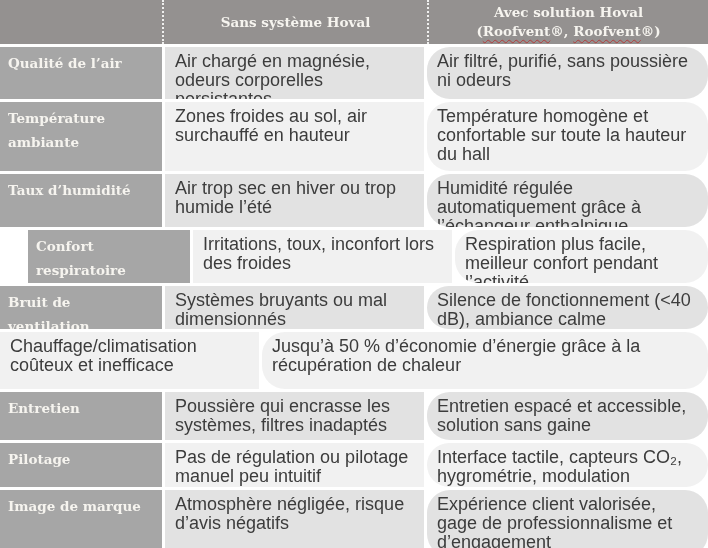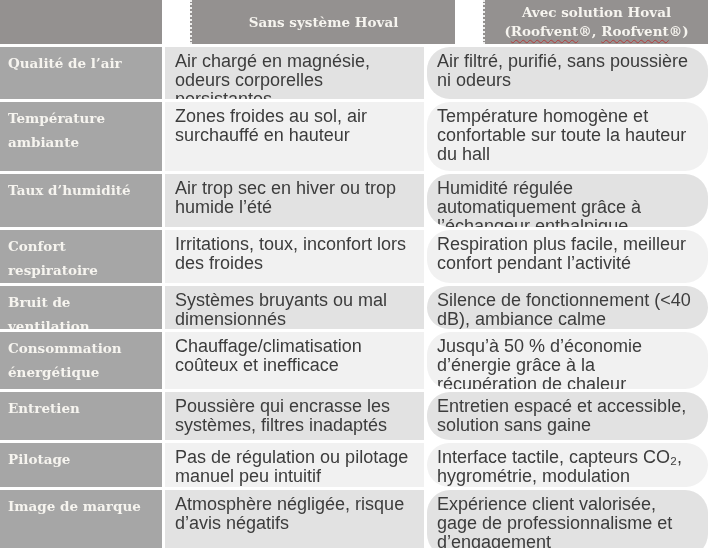--- a/index.html
+++ b/index.html
@@ -14,21 +14,20 @@
     background: #ffffff;
     overflow: hidden;
     font-family: "Liberation Sans", "DejaVu Sans", sans-serif;
   }
 
   
   .header-row {
     display: flex;
     flex: 0 0 44px;
     height: 44px;
-    gap: 28px;
   }
   .hcell {
     background: #949190;
     color: #f6f4ef;
     font-family: "DejaVu Serif", "Liberation Serif", serif;
     font-weight: bold;
     font-size: 13.5px;
     line-height: 19px;
     display: flex;
     flex-direction: column;
@@ -56,21 +55,21 @@
     flex: 1 1 auto;
   }
   .row {
     display: flex;
     gap: 3px;
     overflow: hidden;
   }
   .row:nth-child(1) { flex: 0 0 52px; }
   .row:nth-child(2) { flex: 0 0 69px; }
   .row:nth-child(3) { flex: 0 0 53px; }
-  .row:nth-child(4) { flex: 0 0 53px; }
+  .row:nth-child(4) { flex: 0 0 53px; padding-left: 28px; }
   .row:nth-child(5) { flex: 0 0 43px; }
   .row:nth-child(6) { flex: 0 0 57px; }
   .row:nth-child(7) { flex: 0 0 48px; justify-content: center; }
   .row:nth-child(8) { flex: 0 0 44px; }
   .row:nth-child(9) { flex: 1 1 auto; }
 
   .cell {
     overflow: hidden;
     padding: 5px 12px 5px 10px;
     font-size: 18px;
@@ -129,21 +128,20 @@
         <div class="cell label">Confort respiratoire</div>
         <div class="cell sans">Irritations, toux, inconfort lors des froides</div>
         <div class="cell avec">Respiration plus facile, meilleur confort pendant l’activité</div>
       </div>
       <div class="row">
         <div class="cell label">Bruit de ventilation</div>
         <div class="cell sans">Systèmes bruyants ou mal dimensionnés</div>
         <div class="cell avec">Silence de fonctionnement (&lt;40 dB), ambiance calme</div>
       </div>
       <div class="row">
-        <div class="cell label">Consommation énergétique</div>
         <div class="cell sans">Chauffage/climatisation coûteux et inefficace</div>
         <div class="cell avec">Jusqu’à 50 % d’économie d’énergie grâce à la récupération de chaleur</div>
       </div>
       <div class="row">
         <div class="cell label">Entretien</div>
         <div class="cell sans">Poussière qui encrasse les systèmes, filtres inadaptés</div>
         <div class="cell avec">Entretien espacé et accessible, solution sans gaine</div>
       </div>
       <div class="row">
         <div class="cell label">Pilotage</div>

